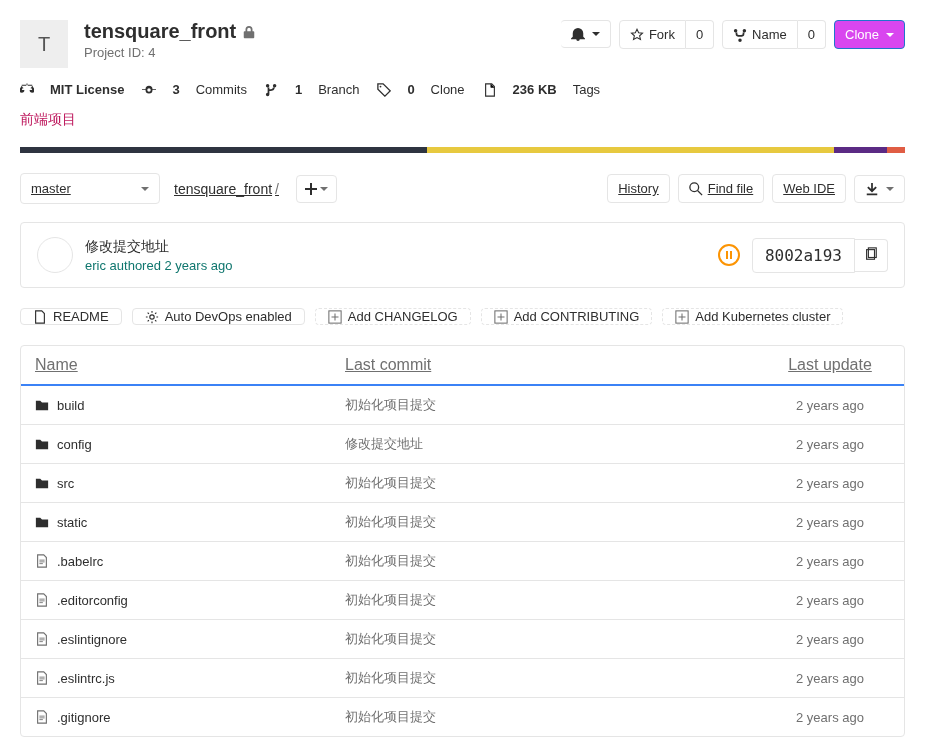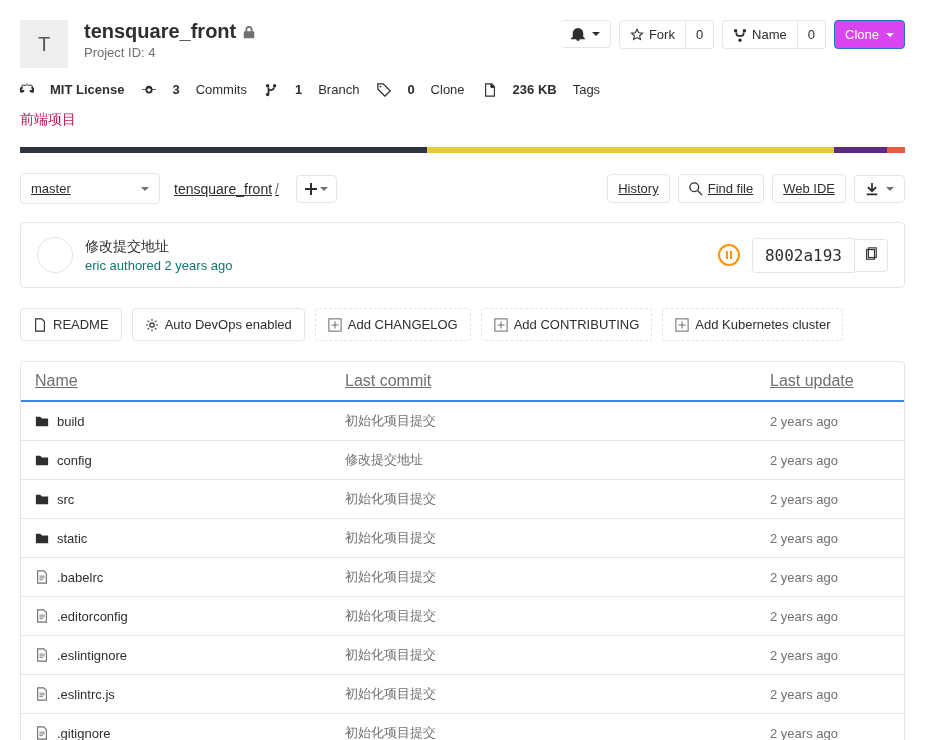--- a/index.html
+++ b/index.html
@@ -36,29 +36,29 @@
 .commit-avatar { width: 36px; height: 36px; border-radius: 50%; border: 1px solid #e5e5e5; margin-right: 12px; }
 .commit-info { flex: 1; }
 .commit-title { font-weight: 500; font-size: 14px; }
 .commit-meta { font-size: 13px; color: #0f766e; margin-top: 2px; }
 .pipeline-icon { width: 22px; height: 22px; border: 2px solid #fc9403; border-radius: 50%; display: inline-flex; align-items: center; justify-content: center; margin-right: 12px; }
 .pipeline-inner { display: flex; gap: 2px; }
 .pipeline-inner span { width: 2px; height: 8px; background: #fc9403; }
 .commit-sha { border: 1px solid #e5e5e5; padding: 7px 12px; border-radius: 4px 0 0 4px; font-family: monospace; font-size: 16px; text-align: center; }
 .copy-btn { border: 1px solid #e5e5e5; border-left: none; padding: 7px 9px; border-radius: 0 4px 4px 0; cursor: pointer; }
 .quick-actions { display: flex; gap: 10px; margin-bottom: 20px; }
-.qa-btn { border: 1px solid #e5e5e5; padding: 8px 12px; border-radius: 4px; display: inline-flex; align-items: center; gap: 6px; cursor: pointer; font-size: 13px; }
+.qa-btn { border: 1px solid #e5e5e5; padding: 0 12px; border-radius: 4px; display: inline-flex; align-items: center; gap: 6px; cursor: pointer; font-size: 13px; }
 .qa-btn.dashed { border-style: dashed; }
 .file-table { width: 100%; border: 1px solid #e5e5e5; border-radius: 4px; overflow: hidden; }
 .ft-header { display: flex; padding: 10px 14px; border-bottom: 2px solid #3b82f6; color: #707070; font-size: 16px; text-decoration: underline; }
 .ft-row { display: flex; padding: 10px 14px; border-bottom: 1px solid #e5e5e5; font-size: 13px; align-items: center; }
 .ft-row:last-child { border-bottom: none; }
 .col-name { width: 310px; display: flex; align-items: center; gap: 8px; }
 .col-commit { flex: 1; color: #707070; }
-.col-date { width: 120px; text-align: left; color: #707070; }
+.col-date { width: 120px; text-align: center; color: #707070; }
 .icon { display: inline-flex; align-items: center; justify-content: center; }
 svg { display: block; }
 .chevron { margin-left: 2px; }
 </style>
 </head>
 <body>
 
 <div class="container">
 
   <div class="header-row">

